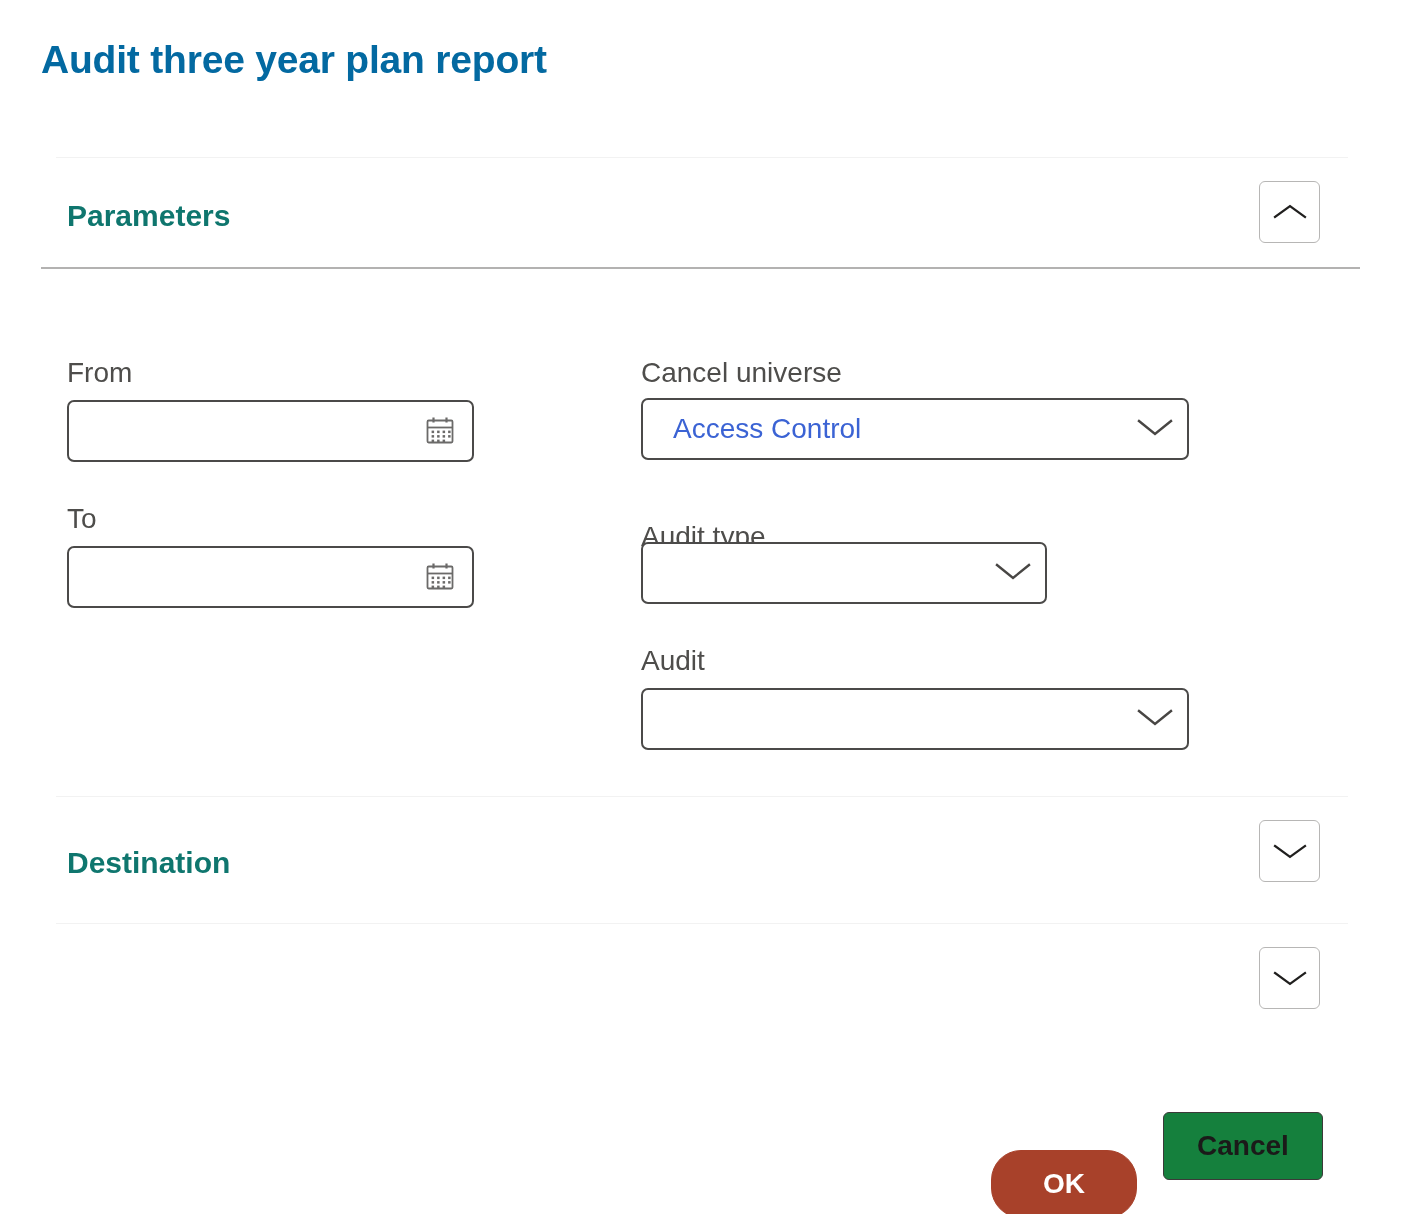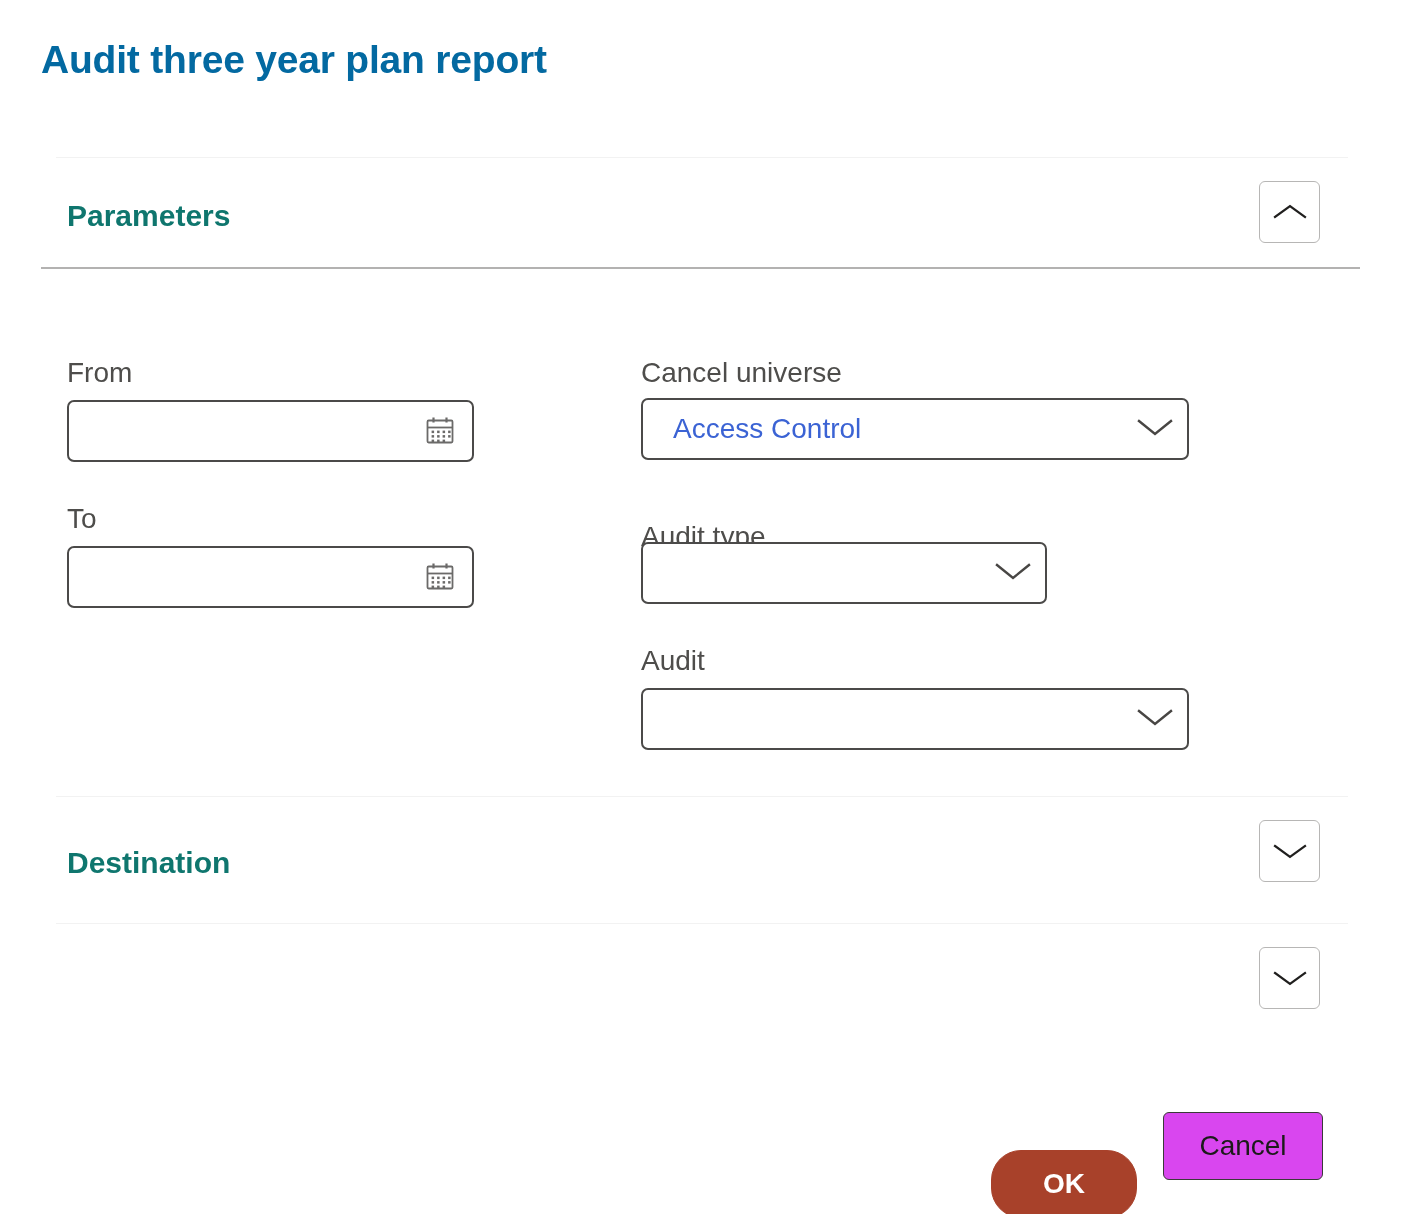--- a/index.html
+++ b/index.html
@@ -132,24 +132,24 @@
     font-weight: 600;
     cursor: pointer;
     white-space: nowrap;
   }
   .btn-primary {
     background: #a8412a;
     color: #ffffff;
     border: 1px solid #a8412a;
   }
   .btn-secondary {
-    background: #d946ef;
+    background: #15803d;
     color: #1b1a19;
     border: 1px solid #3b3a39;
-    font-weight: 400;
+    font-weight: 700;
   }
 </style>
 </head>
 <body>
 
 <div class="dialog">
 
   <div class="dialog-title">Audit three year plan report</div>
 
   <div class="divider-light" style="top:157px;"></div>

